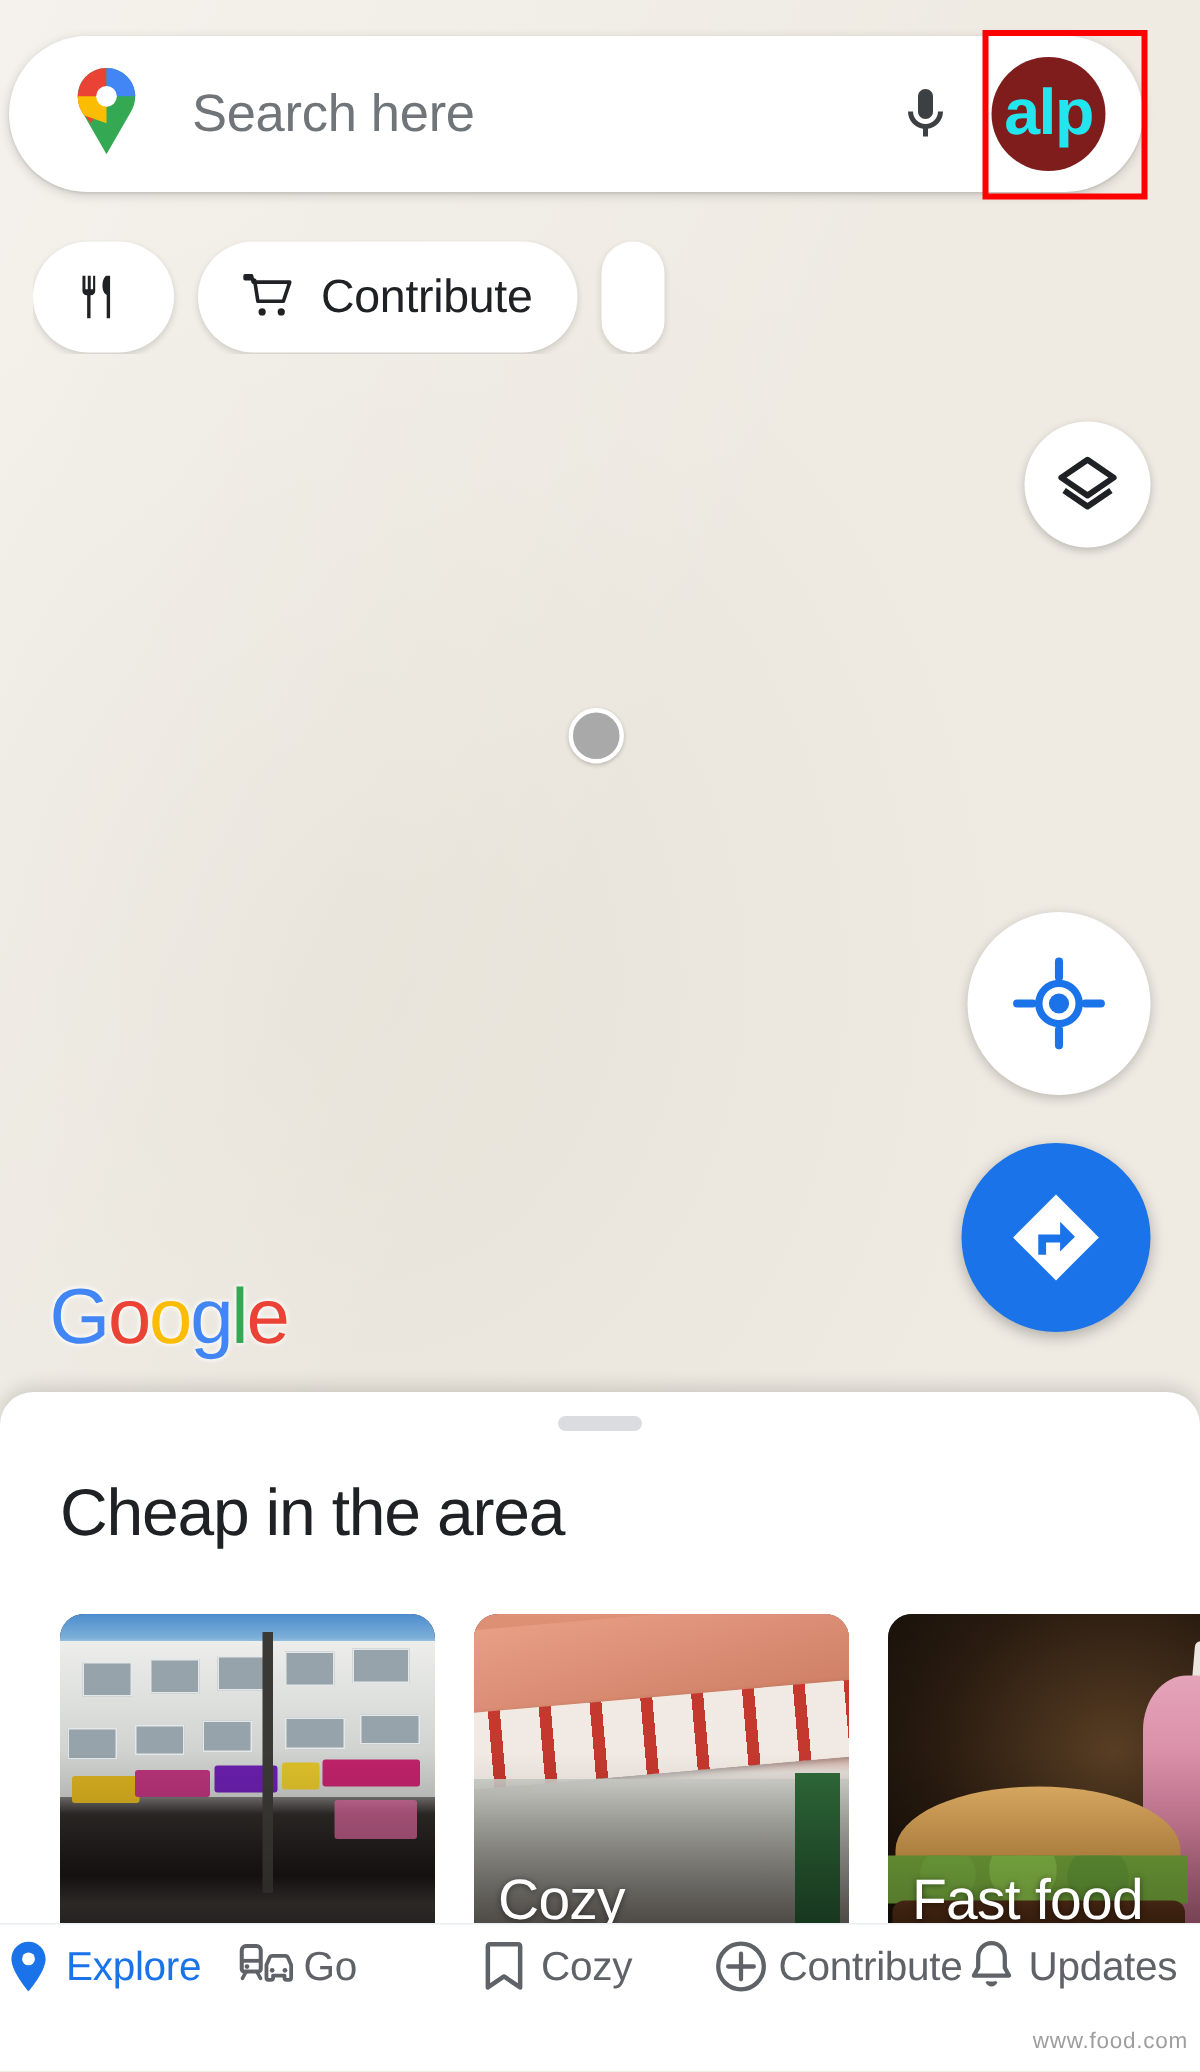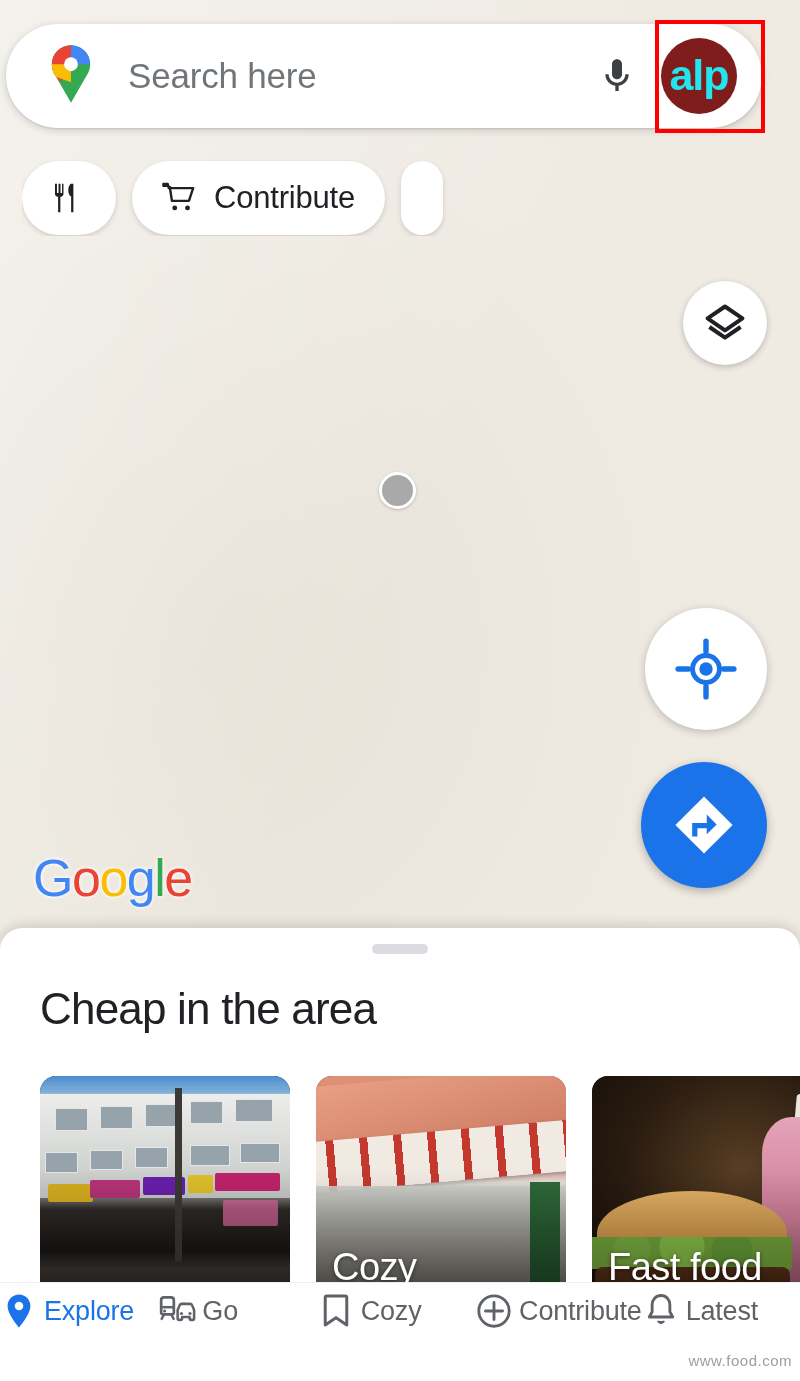--- a/index.html
+++ b/index.html
@@ -566,20 +566,20 @@
         <path d="M12 6.6v10.8M6.6 12h10.8" stroke="#5f6368" stroke-width="1.8" stroke-linecap="round"></path>
       </svg>
       <span class="nav-label">Contribute</span>
     </div>
 
     <div class="nav-item">
       <svg class="nav-icon" viewBox="0 0 24 24">
         <path d="M12 2.2c-3.3 0-5.6 2.6-5.6 5.9v4.4l-1.8 3.3h14.8l-1.8-3.3V8.1c0-3.3-2.3-5.9-5.6-5.9z" fill="none" stroke="#5f6368" stroke-width="1.8" stroke-linejoin="round"></path>
         <path d="M10 18.3c.4.9 1.1 1.5 2 1.5s1.6-.6 2-1.5" fill="#5f6368" stroke="#5f6368" stroke-width="1.2" stroke-linejoin="round"></path>
       </svg>
-      <span class="nav-label">Latest</span>
+      <span class="nav-label">Updates</span>
     </div>
 
   </div>
 
   <div class="watermark">www.food.com</div>
 
 </div>
 
 </body></html>

